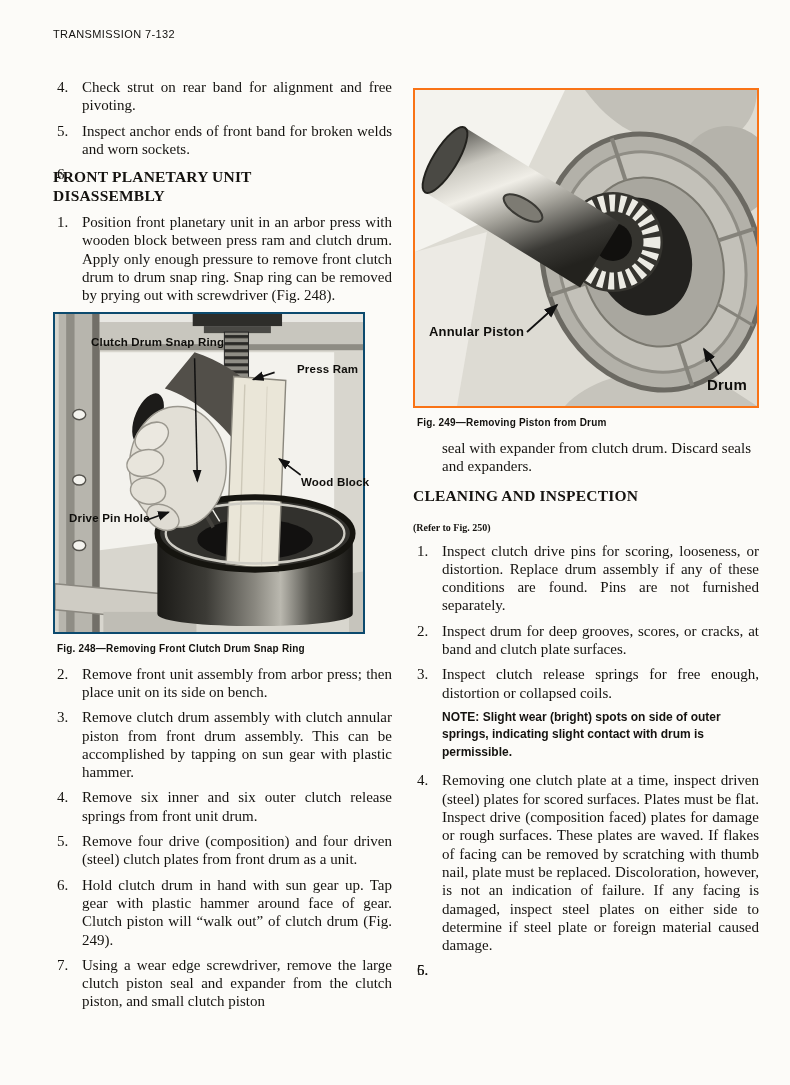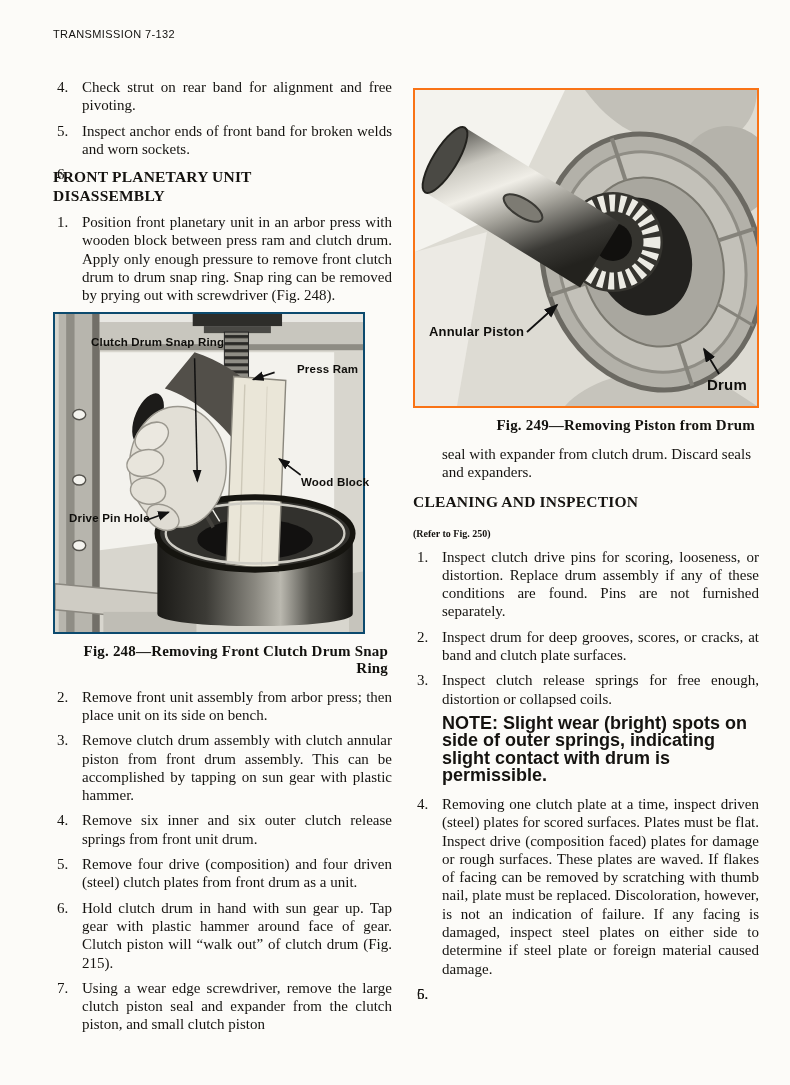--- a/index.html
+++ b/index.html
@@ -23,30 +23,30 @@
   .step .num { position:absolute; left:4px; top:0; }
 
   .section-title { font-weight:bold; font-size:15.5px; line-height:19px;
                    letter-spacing:0.2px; margin:9px 0 8px; }
   .section-sub   { font-weight:bold; font-size:10px; margin:17px 0 9px; }
 
   .cont-para { margin:0 8px 10px 29px; font-size:15px; line-height:18.3px;
                text-align:justify; }
 
   .note { font-family:"Liberation Sans", sans-serif; font-weight:bold;
-          font-size:18px; line-height:17.5px; color:#14120f;
+          font-size:12px; line-height:17.5px; color:#14120f;
           margin:2px 10px 10px 29px; }
 
   figure { margin:4px 0 0; }
   .photo { position:relative; background:#dcdad2; }
   .photo-248 { width:312px; height:322px; border:2px solid #0c4a6e; }
   .photo-249 { width:346px; height:320px; border:2px solid #f97316; }
   .photo svg { display:block; width:100%; height:100%; }
-  figcaption { font-family:Liberation Serif, serif; font-weight:bold;
-               font-size:15px; letter-spacing:0.2px; text-align:right;
+  figcaption { font-family:Liberation Sans, sans-serif; font-weight:bold;
+               font-size:10px; letter-spacing:0.2px; text-align:left;
                margin:9px 4px 11px; color:#12110e; }
   .fig-label { position:absolute; font-family:"Liberation Sans", sans-serif;
                font-weight:bold; font-size:11.5px; color:#0f0e0b;
                white-space:nowrap; letter-spacing:0.2px; }
 </style>
 </head>
 <body>
 
 <div class="page">
 
@@ -166,21 +166,21 @@
     <div class="step">
       <span class="num">4.</span>
       <span>Remove six inner and six outer clutch release springs from front unit drum.</span>
     </div>
     <div class="step">
       <span class="num">5.</span>
       <span>Remove four drive (composition) and four driven (steel) clutch plates from front drum as a unit.</span>
     </div>
     <div class="step">
       <span class="num">6.</span>
-      <span>Hold clutch drum in hand with sun gear up. Tap gear with plastic hammer around face of gear. Clutch piston will “walk out” of clutch drum (Fig. 215).</span>
+      <span>Hold clutch drum in hand with sun gear up. Tap gear with plastic hammer around face of gear. Clutch piston will “walk out” of clutch drum (Fig. 249).</span>
     </div>
     <div class="step">
       <span class="num">7.</span>
       <span>Using a wear edge screwdriver, remove the large clutch piston seal and expander from the clutch piston, and small clutch piston</span>
     </div>
   </div>
 
   <div class="col col-right">
 
     <figure>

